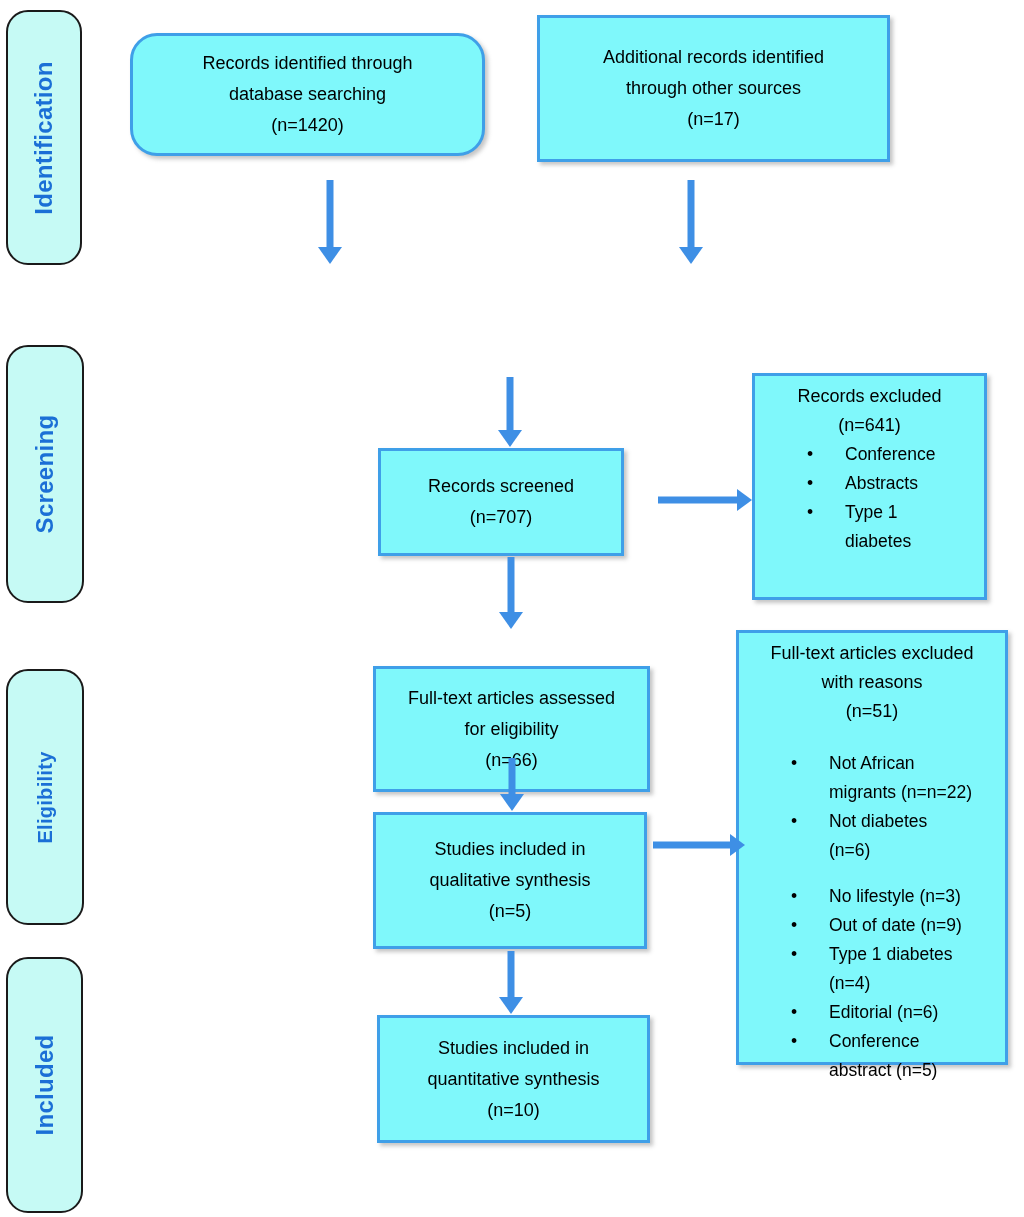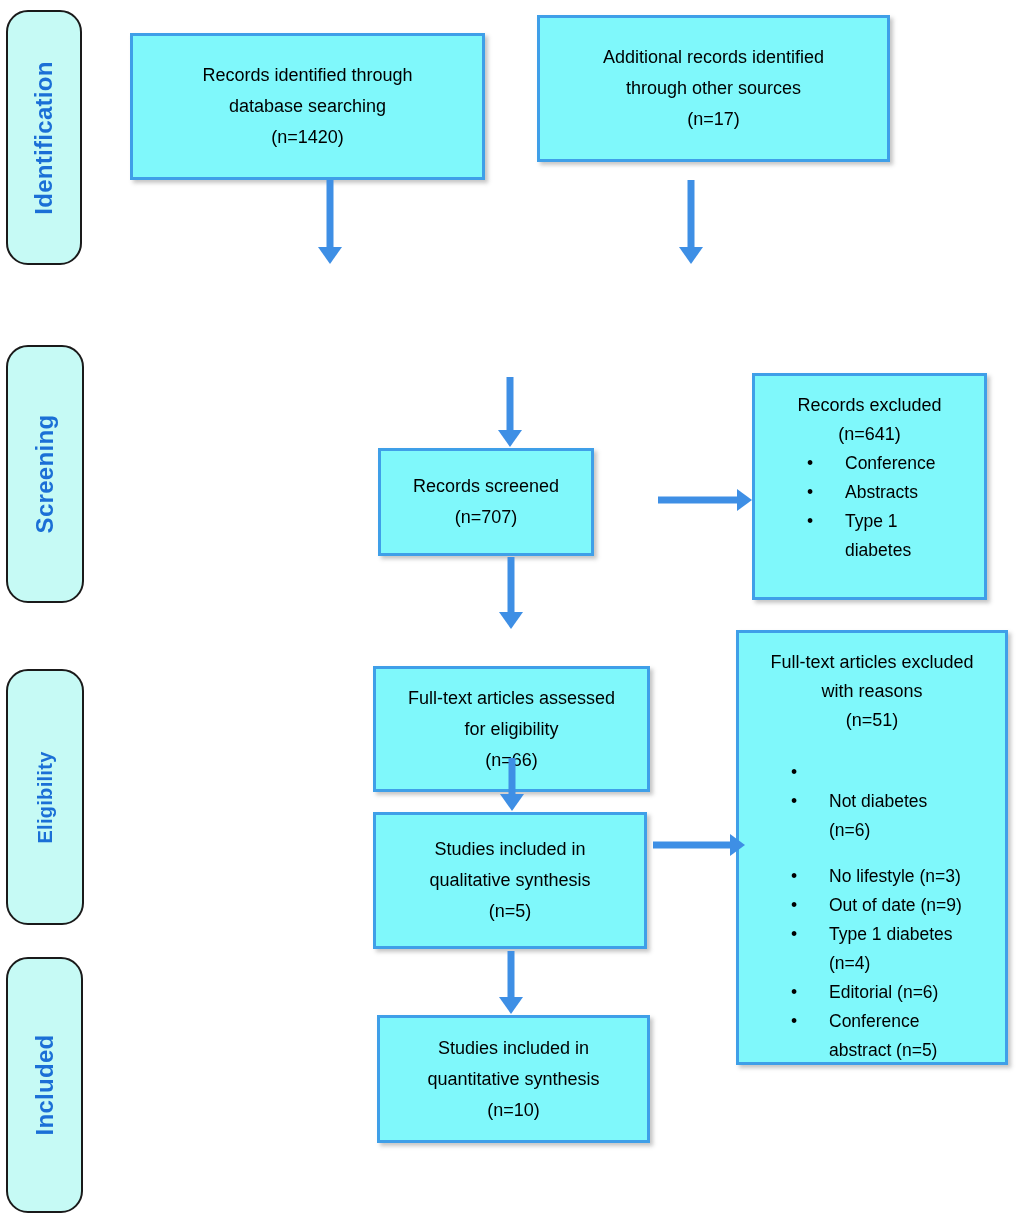--- a/index.html
+++ b/index.html
@@ -54,21 +54,21 @@
     justify-content: center;
     text-align: center;
     font-size: 18px;
     line-height: 31px;
     color: var(--text);
   }
   .box-text { white-space: pre-line; width: 100%; }
   .box.list {
     display: block;
     text-align: left;
-    padding-top: 15px;
+    padding-top: 6px;
   }
   .box-title {
     text-align: center;
     white-space: pre-line;
     font-size: 18px;
     line-height: 29px;
   }
   .bullets { margin-top: 0; }
   .bullets.top-gap { margin-top: 23px; }
   .bullets.group-gap { margin-top: 17px; }
@@ -124,34 +124,34 @@
   <div class="stage" style="left:6px; top:345px; width:78px; height:258px;">
     <span class="stage-label">Screening</span>
   </div>
   <div class="stage" style="left:6px; top:669px; width:78px; height:256px;">
     <span class="stage-label small">Eligibility</span>
   </div>
   <div class="stage" style="left:6px; top:957px; width:77px; height:256px;">
     <span class="stage-label">Included</span>
   </div>
 
-  <div class="box" style="left:130px; top:33px; width:355px; height:147px;">
+  <div class="box" style="left:130px; top:33px; width:355px; height:123px;border-radius:27px;">
     <div class="box-text">Records identified through
 database searching
 (n=1420)</div>
   </div>
 
   <div class="box" style="left:537px; top:15px; width:353px; height:147px;">
     <div class="box-text">Additional records identified
 through other sources
 (n=17)</div>
   </div>
 
 
-  <div class="box" style="left:378px; top:448px; width:216px; height:108px;">
+  <div class="box" style="left:378px; top:448px; width:246px; height:108px;">
     <div class="box-text">Records screened
 (n=707)</div>
   </div>
 
   <div class="box list" style="left:752px; top:373px; width:235px; height:227px;">
     <div class="box-title">Records excluded
 (n=641)</div>
     <div class="bullets">
       <div class="bullet-row">
         <span class="dot">•</span>
@@ -175,20 +175,22 @@
 (n=66)</div>
   </div>
 
   <div class="box list" style="left:736px; top:630px; width:272px; height:435px;">
     <div class="box-title">Full-text articles excluded
 with reasons
 (n=51)</div>
     <div class="bullets top-gap">
       <div class="bullet-row">
         <span class="dot">•</span>
+        <span class="bullet-text">Not African
+migrants (n=n=22)</span>
       </div>
       <div class="bullet-row">
         <span class="dot">•</span>
         <span class="bullet-text">Not diabetes
 (n=6)</span>
       </div>
     </div>
     <div class="bullets group-gap">
       <div class="bullet-row">
         <span class="dot">•</span>

